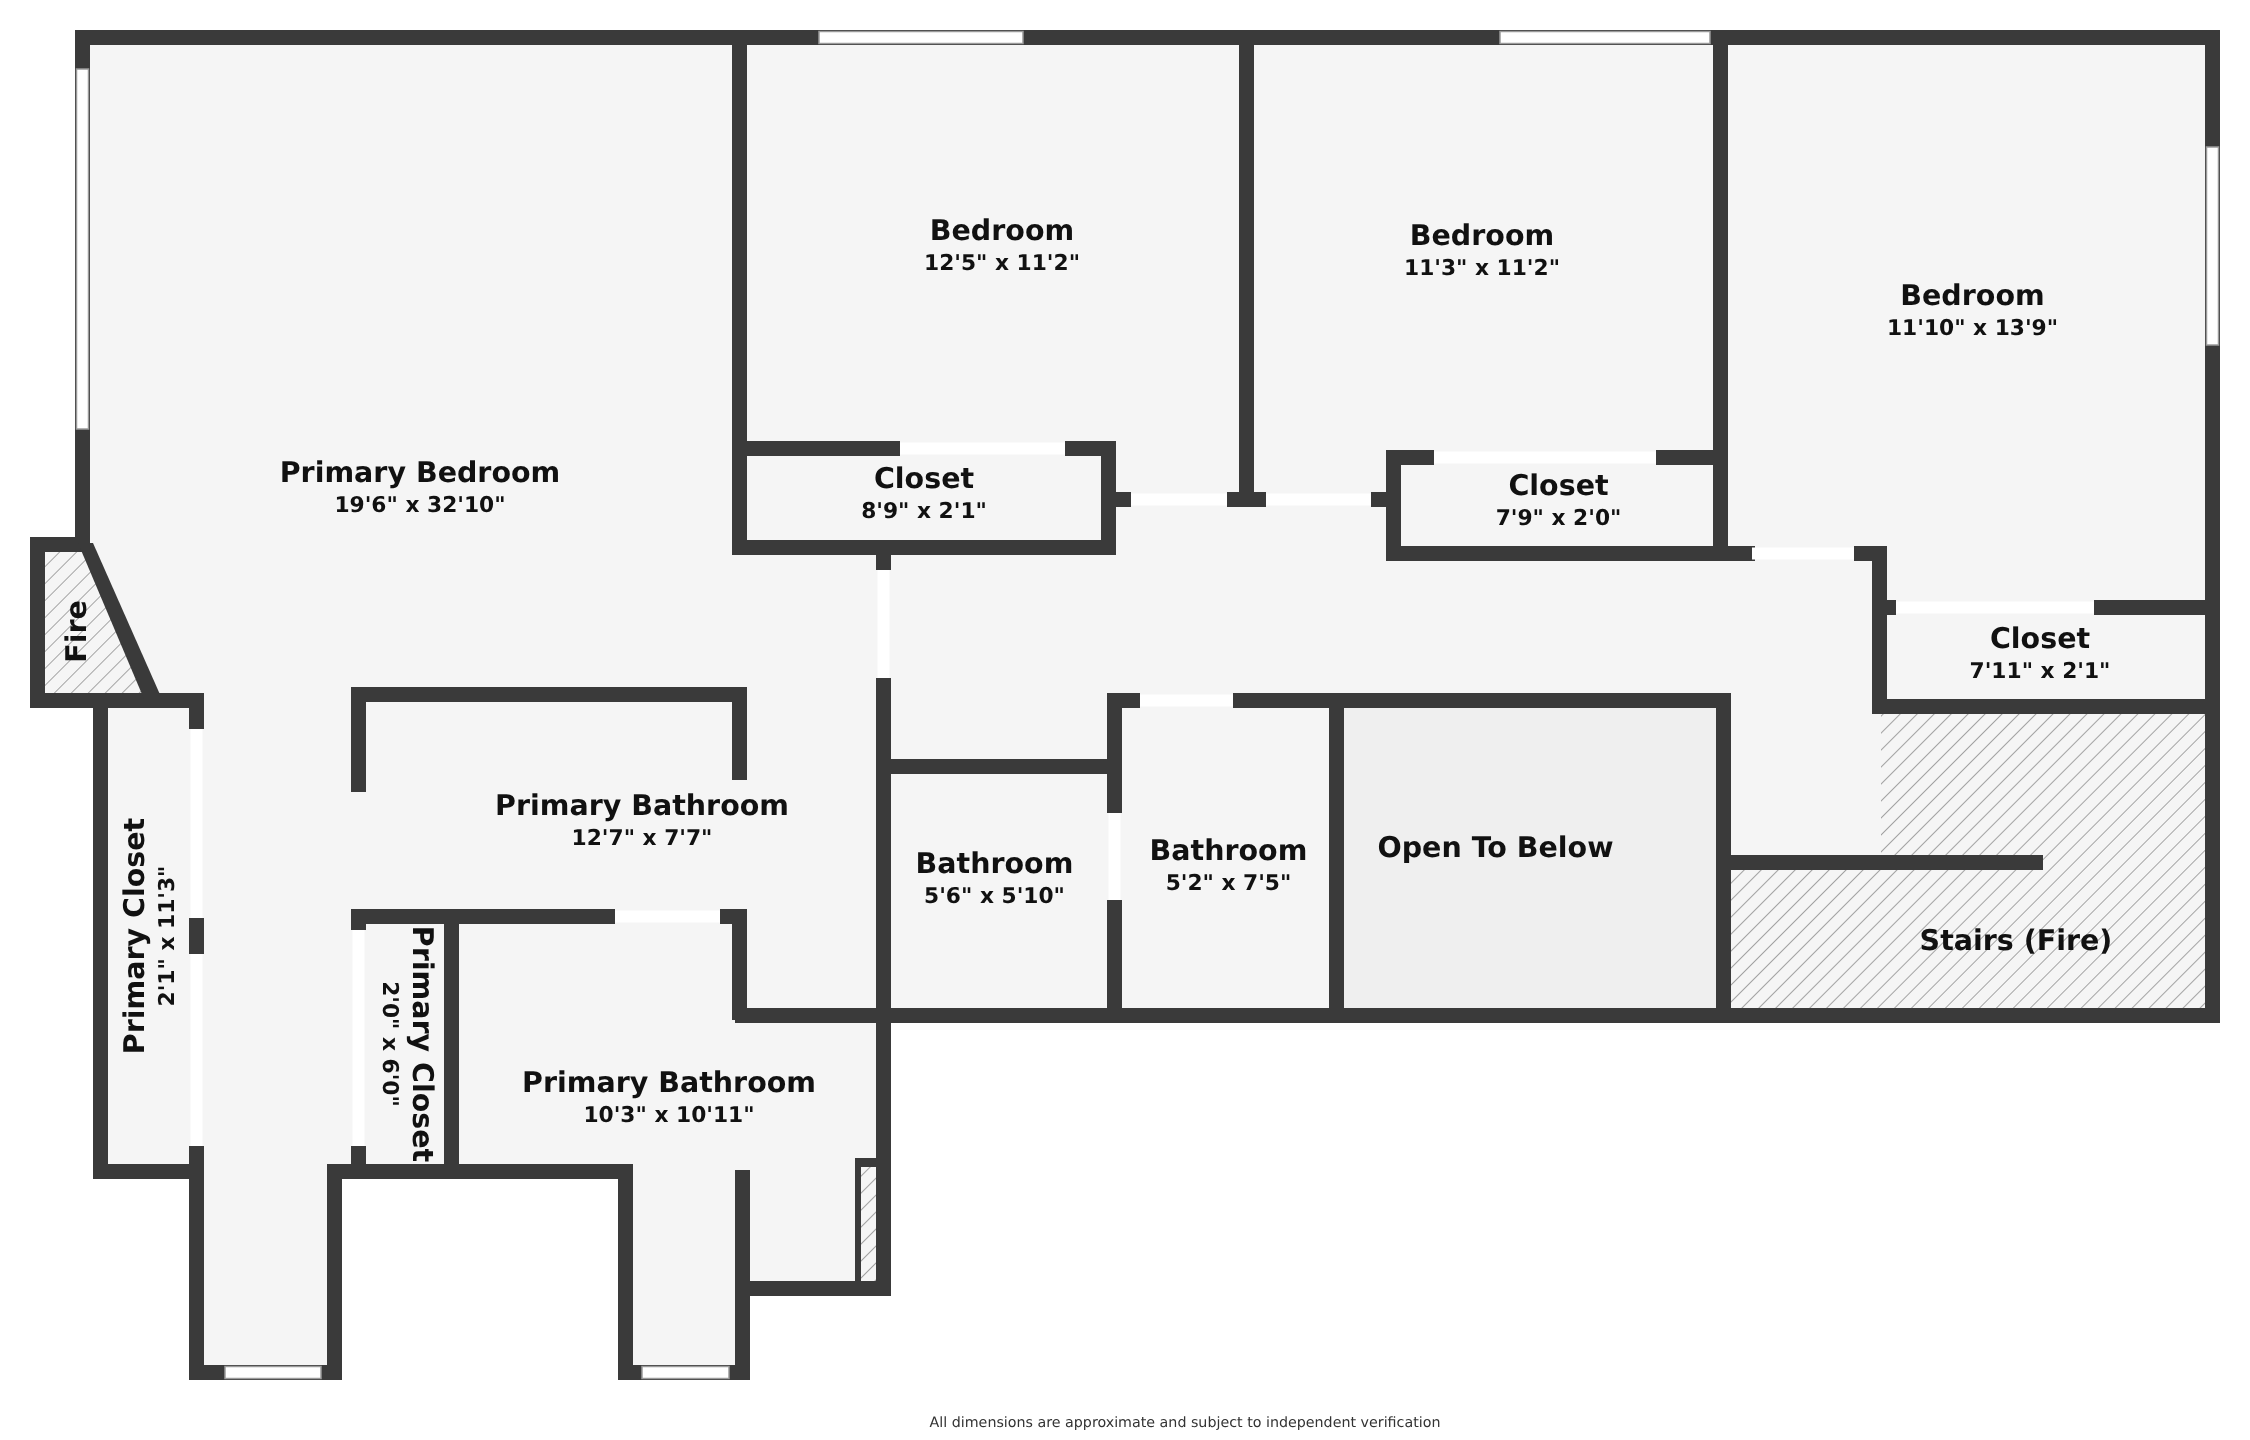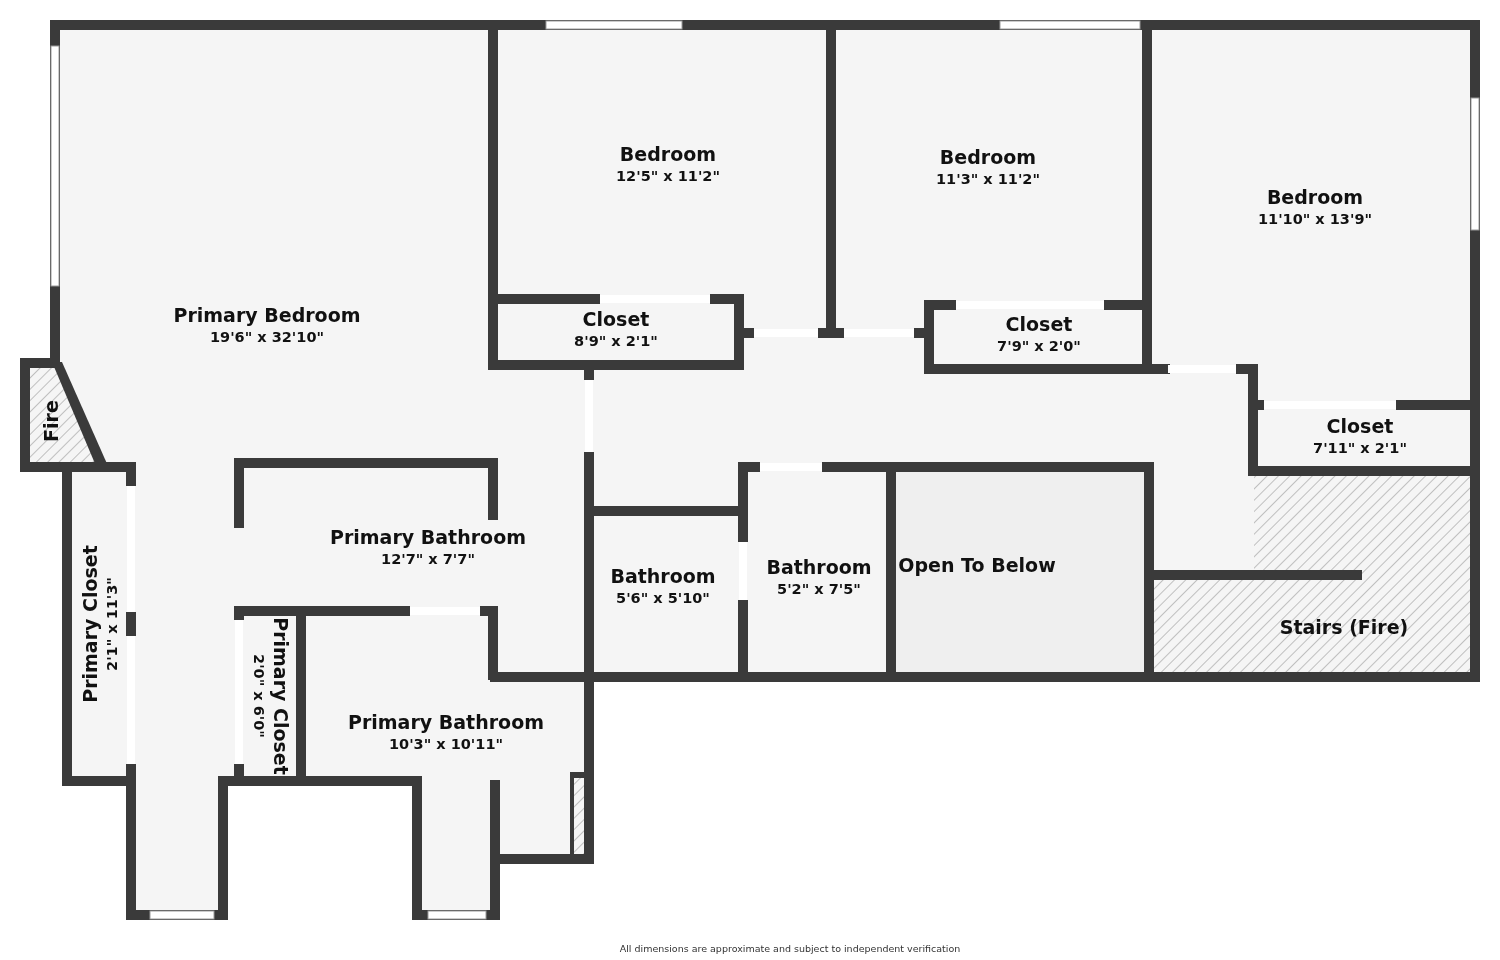--- a/index.html
+++ b/index.html
@@ -137,21 +137,21 @@
     <rect class="door" x="585" y="380" width="8" height="72"></rect>
     <rect class="door" x="760" y="463" width="62" height="8"></rect>
     <rect class="door" x="739" y="542" width="8" height="58"></rect>
     <rect class="door" x="410" y="607" width="70" height="8"></rect>
     <rect class="door" x="235" y="620" width="8" height="144"></rect>
     <rect class="door" x="127" y="486" width="8" height="126"></rect>
     <rect class="door" x="127" y="636" width="8" height="128"></rect>
   </g>
 </svg>
 
-<div class="lbl" style="left:267px;top:325px;">
+<div class="lbl" style="left:280px;top:325px;">
   <span class="n">Primary Bedroom</span>
   <span class="d">19'6" x 32'10"</span>
 </div>
 <div class="lbl" style="left:668px;top:164px;">
   <span class="n">Bedroom</span>
   <span class="d">12'5" x 11'2"</span>
 </div>
 <div class="lbl" style="left:988px;top:167px;">
   <span class="n">Bedroom</span>
   <span class="d">11'3" x 11'2"</span>
@@ -192,20 +192,20 @@
   <span class="d">10'3" x 10'11"</span>
 </div>
 <div class="lbl" style="left:663px;top:586px;">
   <span class="n">Bathroom</span>
   <span class="d">5'6" x 5'10"</span>
 </div>
 <div class="lbl" style="left:819px;top:577px;">
   <span class="n">Bathroom</span>
   <span class="d">5'2" x 7'5"</span>
 </div>
-<div class="lbl" style="left:977px;top:565px;">
+<div class="lbl" style="left:997px;top:565px;">
   <span class="n">Open To Below</span>
 </div>
 <div class="lbl" style="left:1344px;top:627px;">
   <span class="n">Stairs (Fire)</span>
 </div>
 
 <div class="footer">All dimensions are approximate and subject to independent verification</div>
 
 </body></html>

